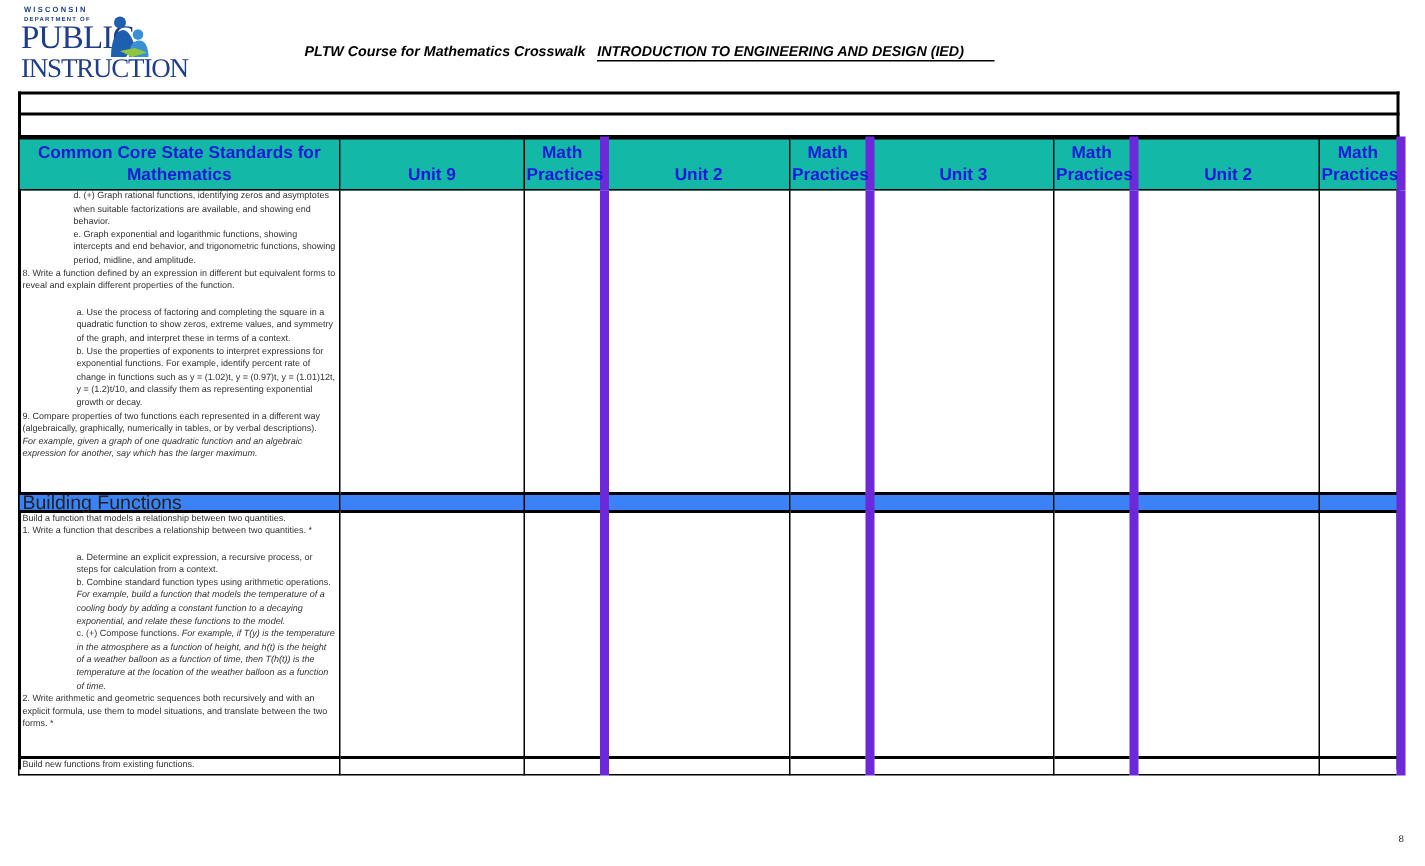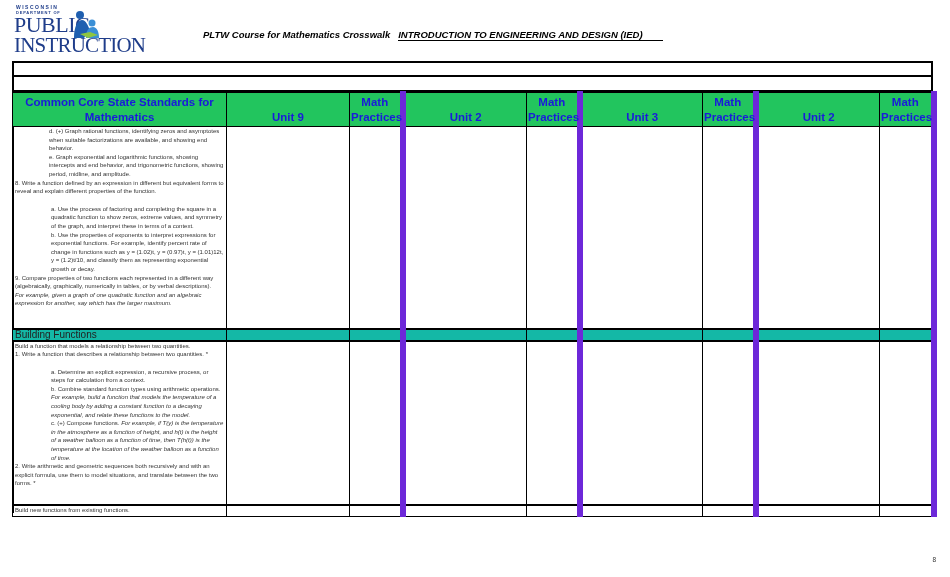--- a/index.html
+++ b/index.html
@@ -3,41 +3,41 @@
 <meta charset="utf-8">
 <style>
   * { box-sizing: border-box; margin: 0; padding: 0; }
   html, body { width: 950px; height: 577px; background: #ffffff; overflow: hidden; }
   body { position: relative; font-family: "Liberation Sans", sans-serif; color: #000; }
 
   .logo { position: absolute; left: 14px; top: 2px; width: 90px; height: 56px; }
   .logo .wi { position: absolute; left: 2px; top: 2px; font-size: 5px; letter-spacing: 1.5px; color: #1f3d8a; font-weight: bold; font-family: "Liberation Sans", sans-serif; }
   .logo .dept { position: absolute; left: 2px; top: 8px; font-size: 4px; letter-spacing: 0.8px; color: #1f3d8a; font-weight: bold; }
   .logo .pub { position: absolute; left: 0px; top: 12px; font-size: 22px; color: #1f3d8a; font-family: "Liberation Serif", serif; letter-spacing: -0.5px; line-height: 22px; }
-  .logo .ins { position: absolute; left: 0px; top: 33px; font-size: 21px; color: #1f3d8a; font-family: "Liberation Serif", serif; letter-spacing: -0.8px; line-height: 20px; }
+  .logo .ins { position: absolute; left: 0px; top: 33px; font-size: 18px; color: #1f3d8a; font-family: "Liberation Serif", serif; letter-spacing: -0.8px; line-height: 20px; }
   .logo svg { position: absolute; left: 54px; top: 8px; }
 
   .doc-title { position: absolute; left: 203px; top: 29px; font-size: 9.5px; font-weight: bold; white-space: nowrap; font-style: italic; }
   .doc-title .course { display: inline-block; margin-left: 8px; border-bottom: 1px solid #000; padding-right: 20px; padding-bottom: 0px; line-height: 11px; }
 
   .frame { position: absolute; left: 12px; top: 61px; width: 921px; height: 452px; border: 2px solid #000; border-bottom: none; }
   .blank-row { position: absolute; left: 12px; width: 921px; border-bottom: 2px solid #000; }
 
   table.grid { position: absolute; left: 12px; top: 91px; border-collapse: collapse; table-layout: fixed; width: 921px; }
   table.grid th, table.grid td { border: 1px solid #000; }
-  table.grid th { background: #22c55e; color: #1a1adb; font-size: 11.5px; font-weight: bold; text-align: center; vertical-align: bottom; line-height: 15px; padding: 2px 1px 1px; border-top: 2px solid #000; border-bottom: 1px solid #000; }
+  table.grid th { background: #14b8a6; color: #1a1adb; font-size: 11.5px; font-weight: bold; text-align: center; vertical-align: bottom; line-height: 15px; padding: 2px 1px 1px; border-top: 2px solid #000; border-bottom: 1px solid #000; }
   table.grid th.thick-r, table.grid td.thick-r { border-right: 6px solid #6d28d9; }
   table.grid th.first { font-size: 11.5px; }
   table.grid td { vertical-align: top; font-size: 6px; color: #333; line-height: 8.6px; }
   td.std { padding: 0 2px; }
   .ind1 { padding-left: 34px; }
   .ind2 { padding-left: 36px; }
   .italic { font-style: italic; }
   .gap { height: 9px; }
-  tr.section td { background: #14b8a6; border-top: 2px solid #000; border-bottom: 2px solid #000; font-size: 10px; color: #222; line-height: 10px; padding: 0 2px; }
+  tr.section td { background: #3b82f6; border-top: 2px solid #000; border-bottom: 2px solid #000; font-size: 13px; color: #222; line-height: 10px; padding: 0 2px; }
   tr.sub td { border-top: 2px solid #000; }
   .page-num { position: absolute; right: 14px; top: 556px; font-size: 6.5px; color: #333; }
 </style>
 </head>
 <body>
 
 <div class="logo">
   <span class="wi">WISCONSIN</span>
   <span class="dept">DEPARTMENT OF</span>
   <span class="pub">PUBLIC</span>

